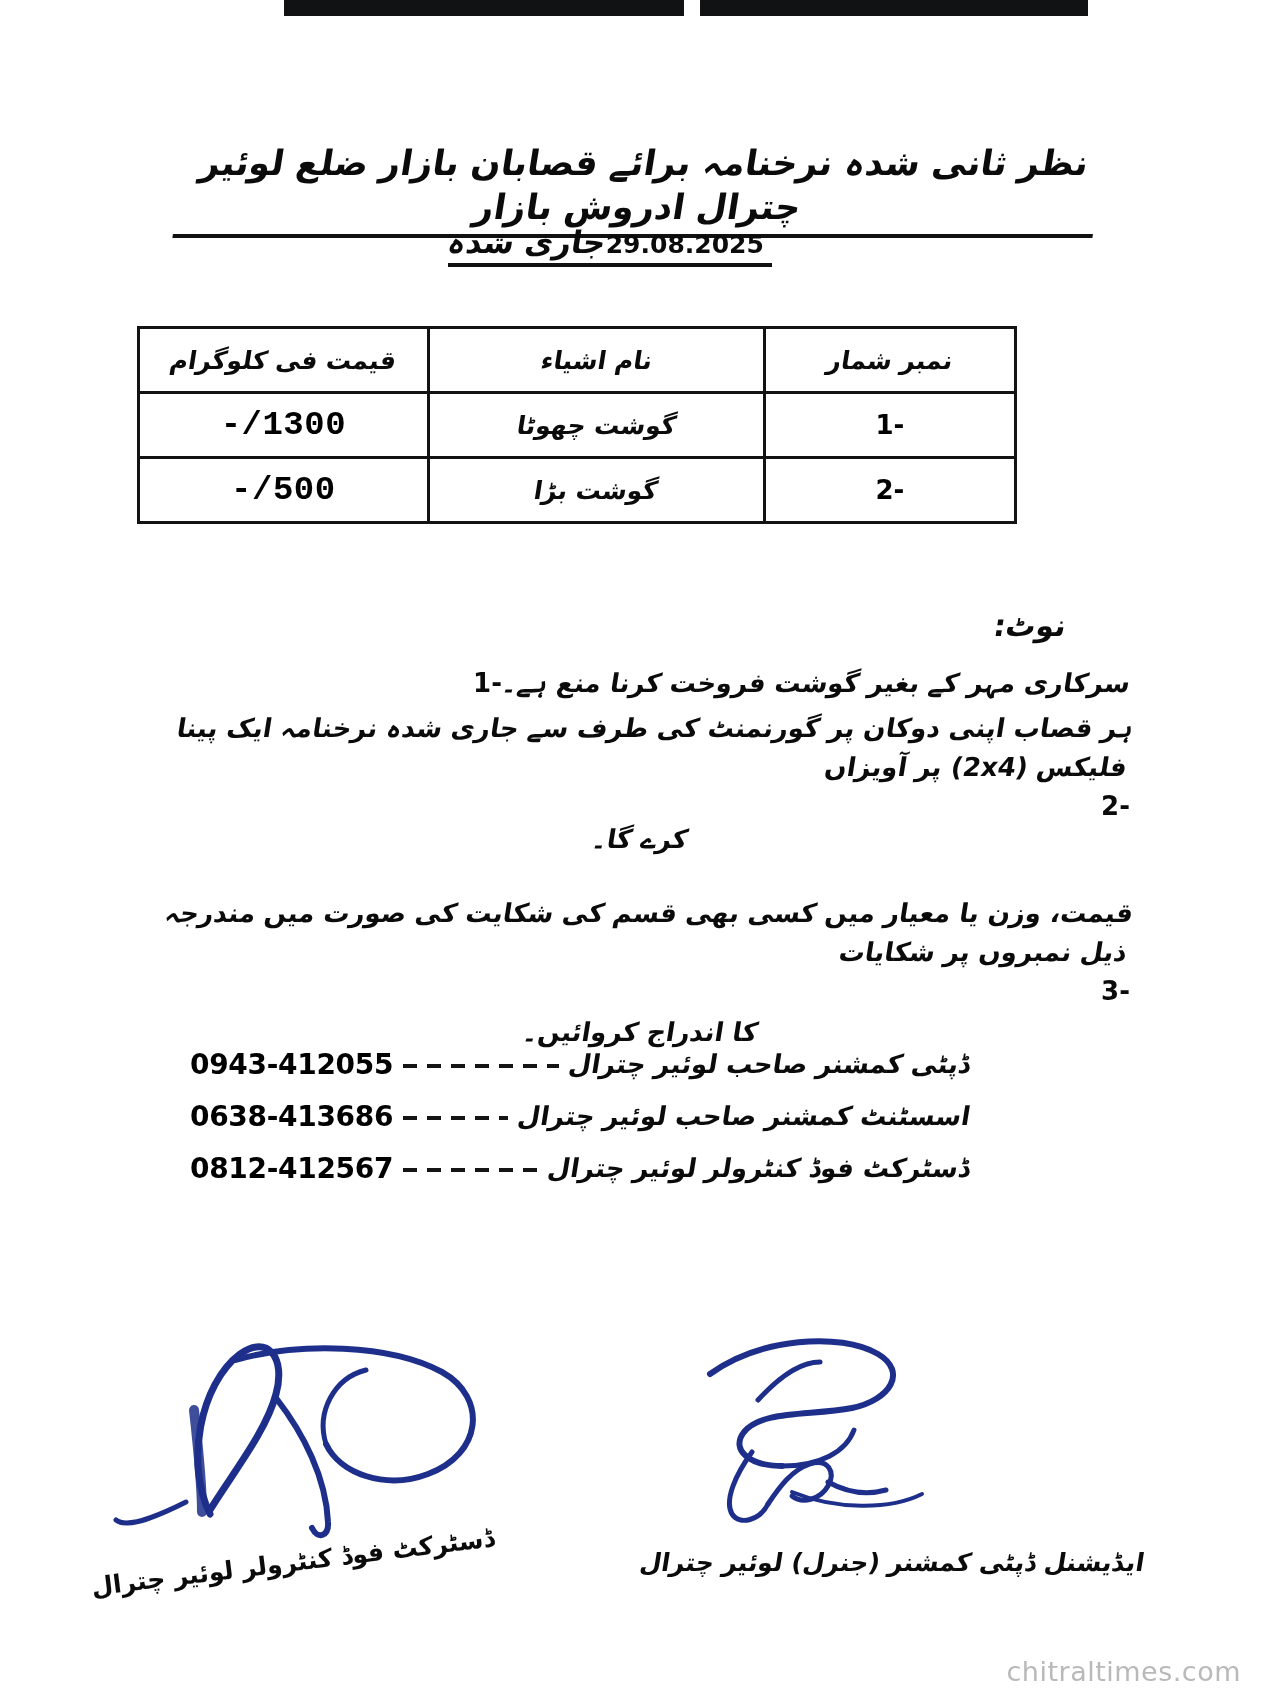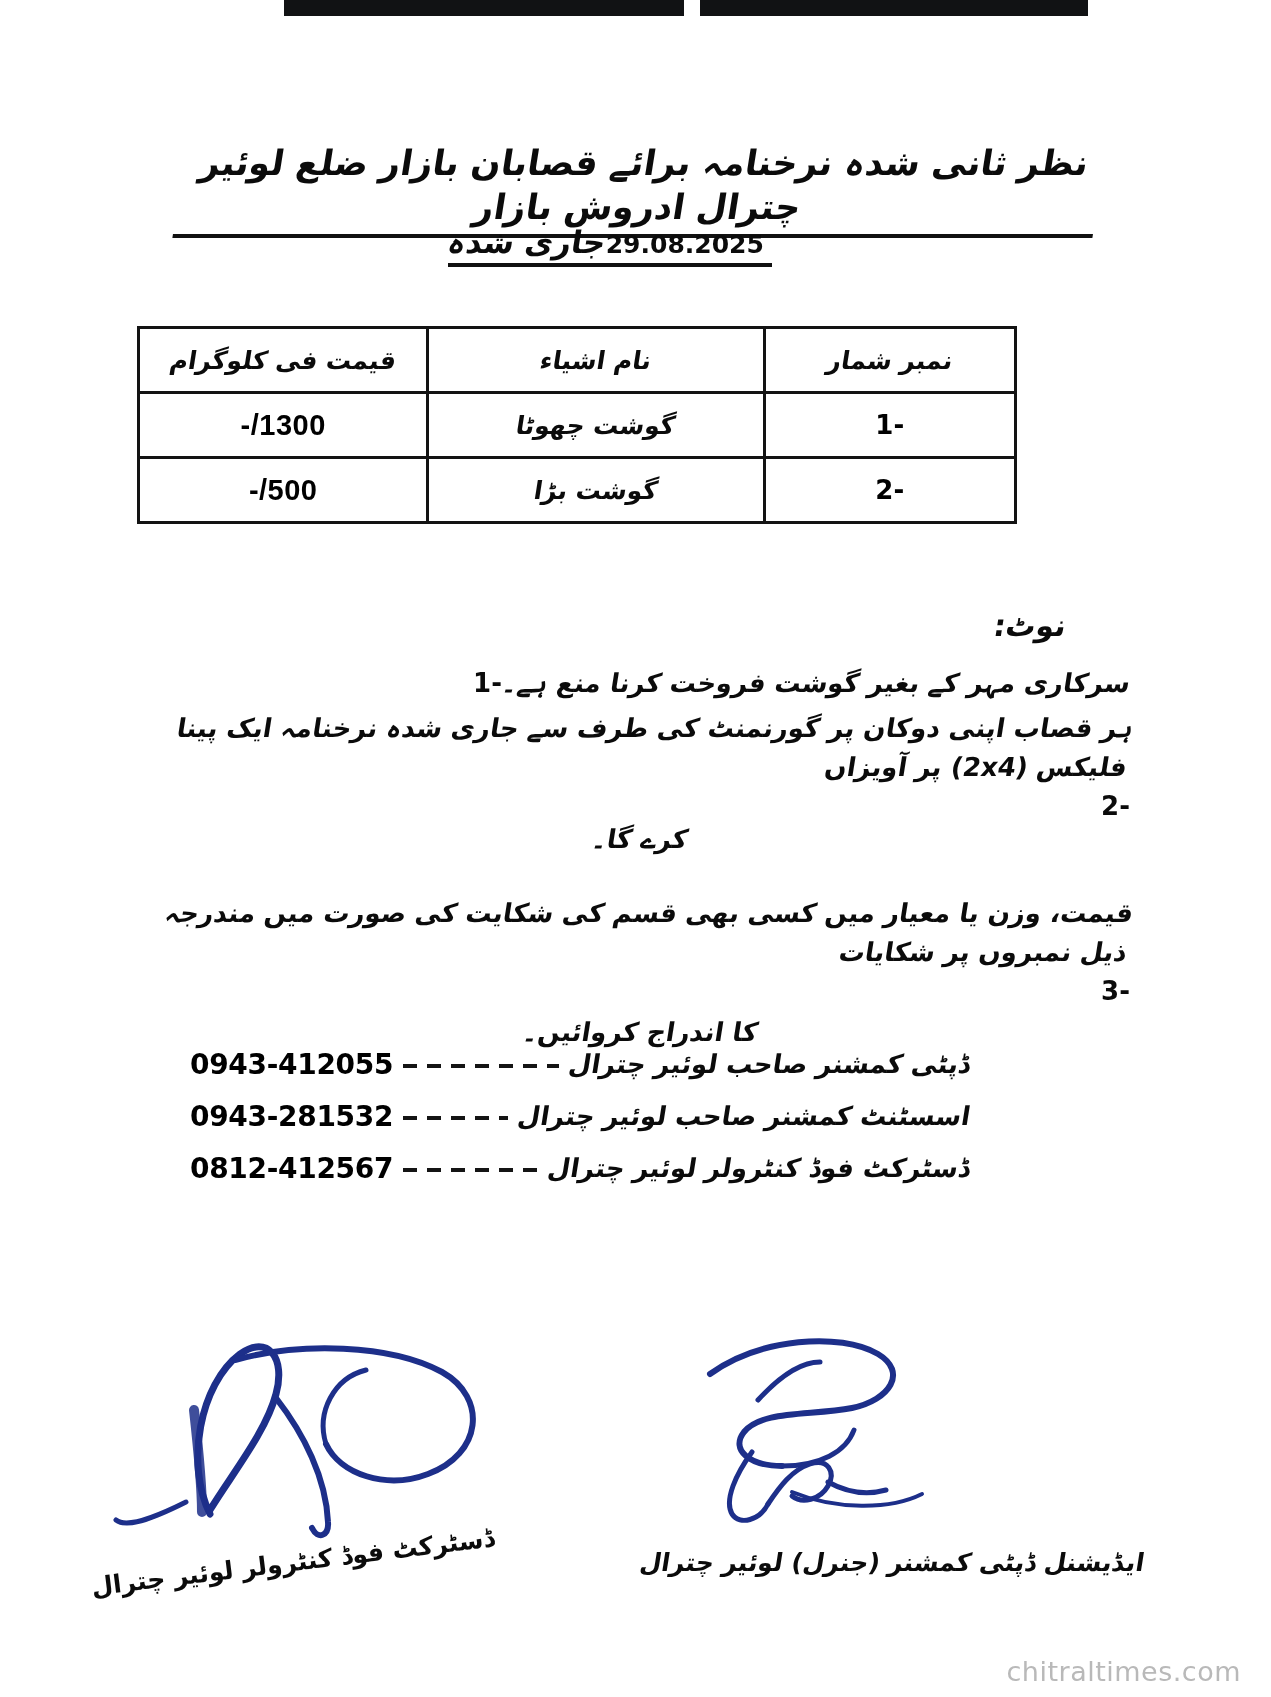--- a/index.html
+++ b/index.html
@@ -116,23 +116,23 @@
     font-size: 25px;
     font-weight: 700;
   }
   .cell-num {
     font-size: 26px;
     font-weight: 700;
     font-family: "DejaVu Sans", sans-serif;
     direction: ltr;
   }
   .cell-price {
-    font-size: 29px;
-    font-weight: 700;
-    font-family: Liberation Sans, sans-serif;
+    font-size: 34px;
+    font-weight: 700;
+    font-family: Liberation Mono, monospace;
     direction: ltr;
     letter-spacing: 0.5px;
   }
 
   
   .note-head {
     position: absolute;
     right: 205px;
     top: 592px;
     font-size: 30px;
@@ -335,21 +335,21 @@
 
       <div class="contact-row">
         <span class="contact-label urdu hand">ڈپٹی کمشنر صاحب لوئیر چترال</span>
         <span class="contact-dashes"></span>
         <span class="contact-number">0943-412055</span>
       </div>
 
       <div class="contact-row">
         <span class="contact-label urdu hand">اسسٹنٹ کمشنر صاحب لوئیر چترال</span>
         <span class="contact-dashes"></span>
-        <span class="contact-number">0943-281532</span>
+        <span class="contact-number">0638-413686</span>
       </div>
 
       <div class="contact-row">
         <span class="contact-label urdu hand">ڈسٹرکٹ فوڈ کنٹرولر لوئیر چترال</span>
         <span class="contact-dashes"></span>
         <span class="contact-number">0812-412567</span>
       </div>
 
     </div>
 

